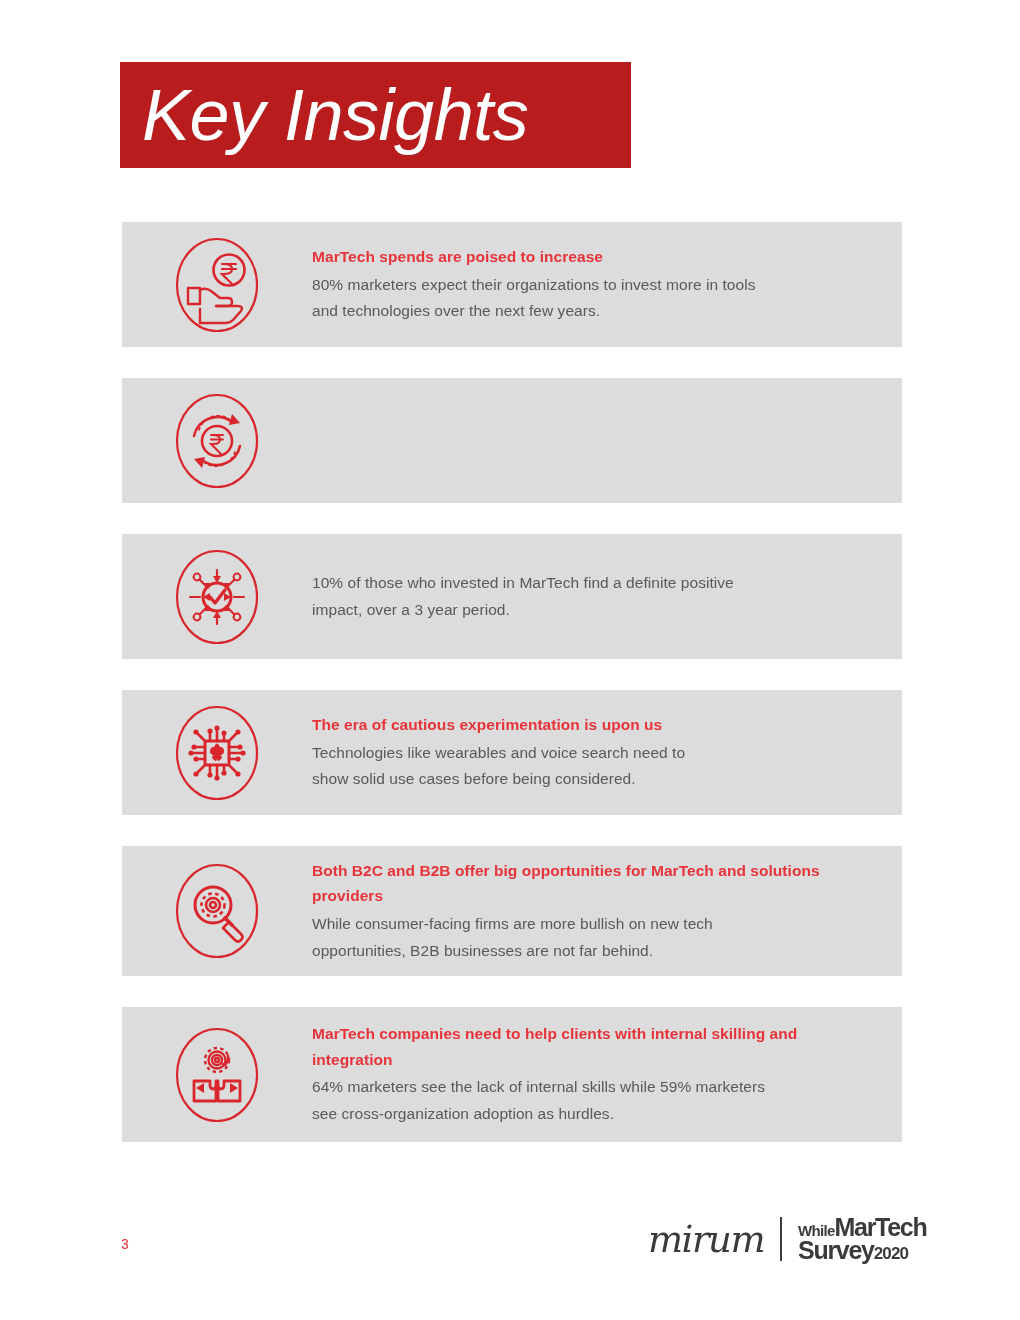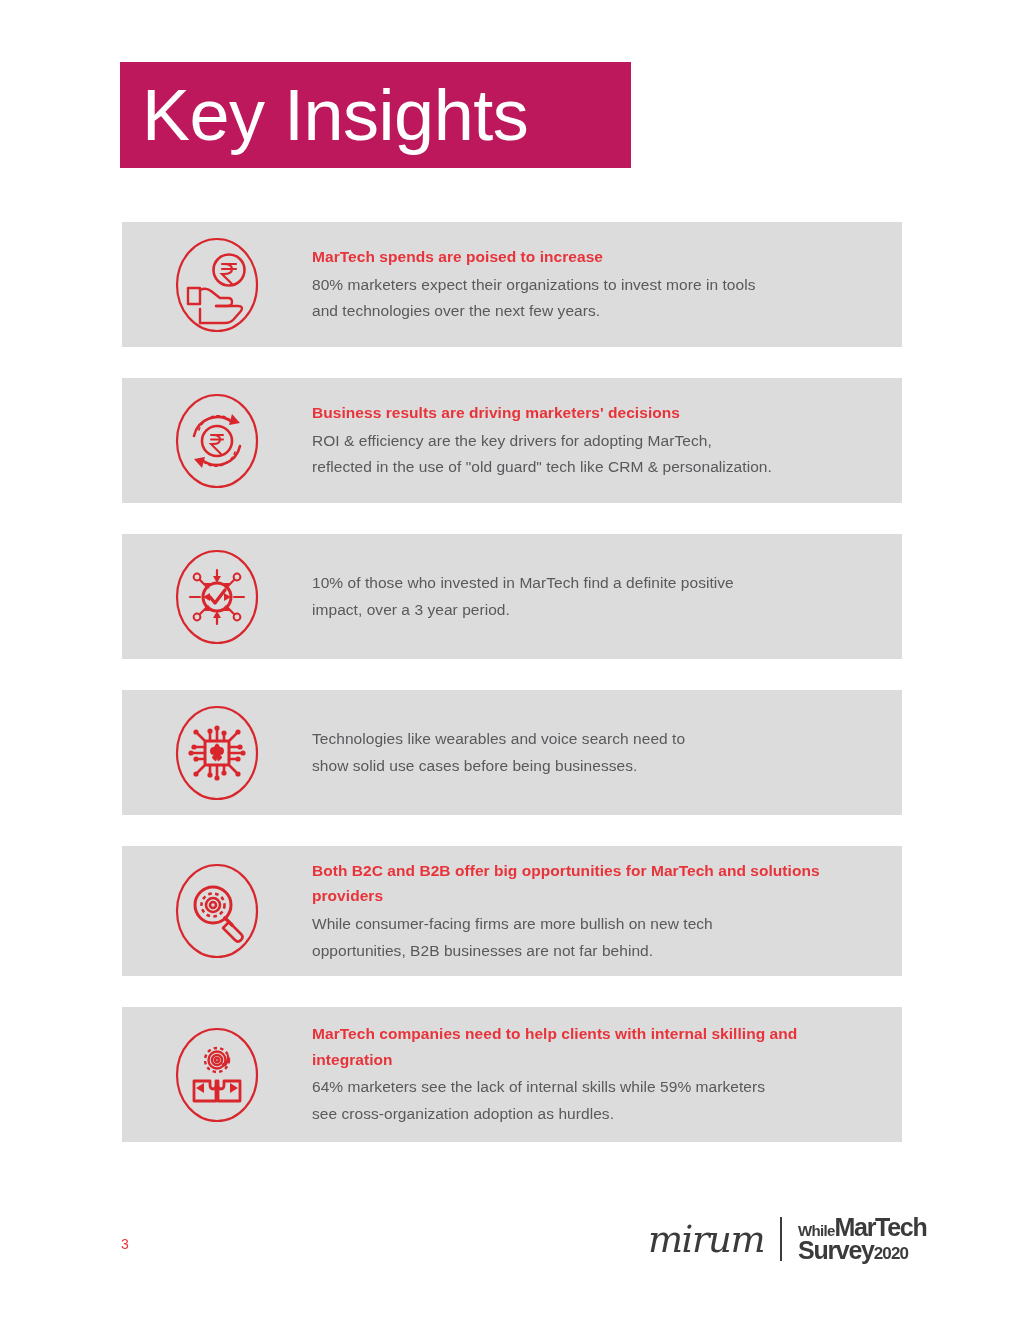--- a/index.html
+++ b/index.html
@@ -15,25 +15,26 @@
     overflow: hidden;
   }
 
   
   .title-banner {
     position: absolute;
     left: 120px;
     top: 62px;
     width: 511px;
     height: 106px;
-    background: #be185d;
+    background: #b91c1c;
     display: flex;
     align-items: center;
     box-sizing: border-box;
     padding-left: 22px;
+    font-style: italic;
   }
   .title-banner .title-text {
     color: #ffffff;
     font-size: 72px;
     font-weight: 300;
     letter-spacing: -0.5px;
     line-height: 1;
     font-family: "Liberation Sans", sans-serif;
     white-space: nowrap;
   }
@@ -203,25 +204,20 @@
           <path d="M20 44 a24 24 0 0 1 38 -14"></path>
           <path d="M66 54 a24 24 0 0 1 -38 14"></path>
         </g>
         <polygon points="58,22 66,31 55,33" fill="#D9262C"></polygon>
         <polygon points="28,76 20,67 31,65" fill="#D9262C"></polygon>
         <g stroke="#D9262C" stroke-width="1.6" fill="none" stroke-linecap="round" stroke-dasharray="2.5,3.5">
           <path d="M25 38 a20 20 0 0 1 30 -11"></path>
           <path d="M61 60 a20 20 0 0 1 -30 11"></path>
         </g>
       </svg>
-    </div>
-    <div class="text-wrap">
-      <p class="card-heading">Business results are driving marketers' decisions</p>
-      <p class="card-body">ROI &amp; efficiency are the key drivers for adopting MarTech,</p>
-      <p class="card-body">reflected in the use of "old guard" tech like CRM &amp; personalization.</p>
     </div>
   </div>
 
   <div class="card h125">
     <div class="icon-wrap">
       <svg width="86" height="98" viewBox="0 0 86 98">
         <ellipse cx="43" cy="49" rx="40" ry="46" fill="none" stroke="#D9262C" stroke-width="2.2"></ellipse>
         <circle cx="43" cy="49" r="14" fill="none" stroke="#D9262C" stroke-width="3"></circle>
         <path d="M36 49 l5 6 l10 -13" fill="none" stroke="#D9262C" stroke-width="3.4" stroke-linecap="round" stroke-linejoin="round"></path>
         <g stroke="#D9262C" stroke-width="2.2" fill="none" stroke-linecap="round">
@@ -297,22 +293,23 @@
           <circle cx="69" cy="49" r="2.6"></circle>
           <circle cx="64" cy="55" r="2.6"></circle>
           <circle cx="22" cy="28" r="2.6"></circle>
           <circle cx="64" cy="28" r="2.6"></circle>
           <circle cx="22" cy="70" r="2.6"></circle>
           <circle cx="64" cy="70" r="2.6"></circle>
         </g>
       </svg>
     </div>
     <div class="text-wrap">
+      <p class="card-heading">The era of cautious experimentation is upon us</p>
       <p class="card-body">Technologies like wearables and voice search need to</p>
-      <p class="card-body">show solid use cases before being businesses.</p>
+      <p class="card-body">show solid use cases before being considered.</p>
     </div>
   </div>
 
   <div class="card h130">
     <div class="icon-wrap">
       <svg width="86" height="98" viewBox="0 0 86 98">
         <ellipse cx="43" cy="49" rx="40" ry="46" fill="none" stroke="#D9262C" stroke-width="2.2"></ellipse>
         <circle cx="39" cy="43" r="18" fill="none" stroke="#D9262C" stroke-width="3"></circle>
         <g fill="none" stroke="#D9262C" stroke-width="2.6">
           <circle cx="39" cy="43" r="11.5" stroke-dasharray="3.6,3.4"></circle>

